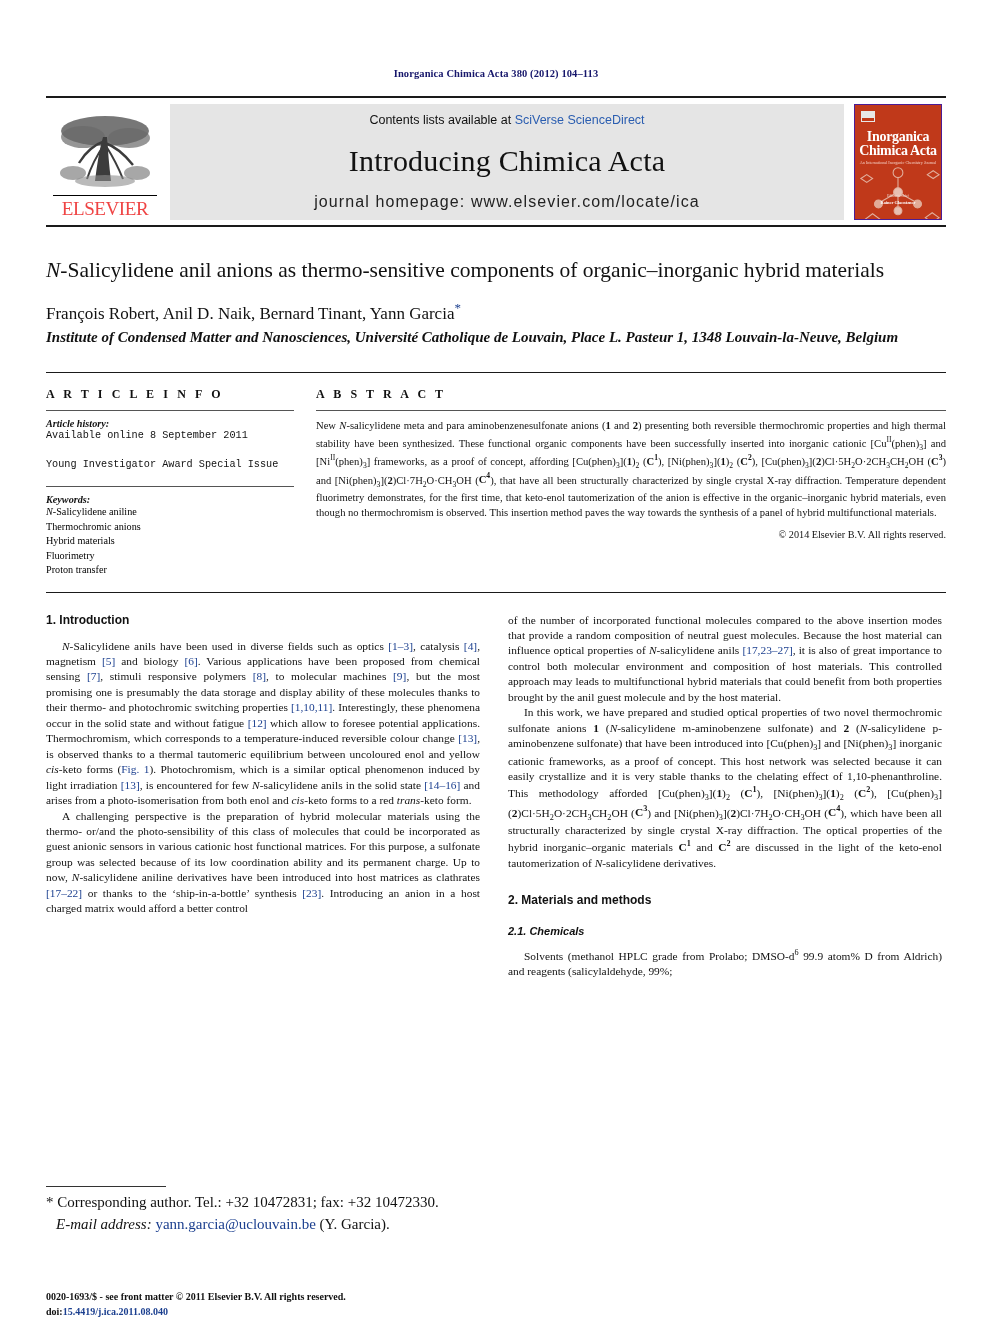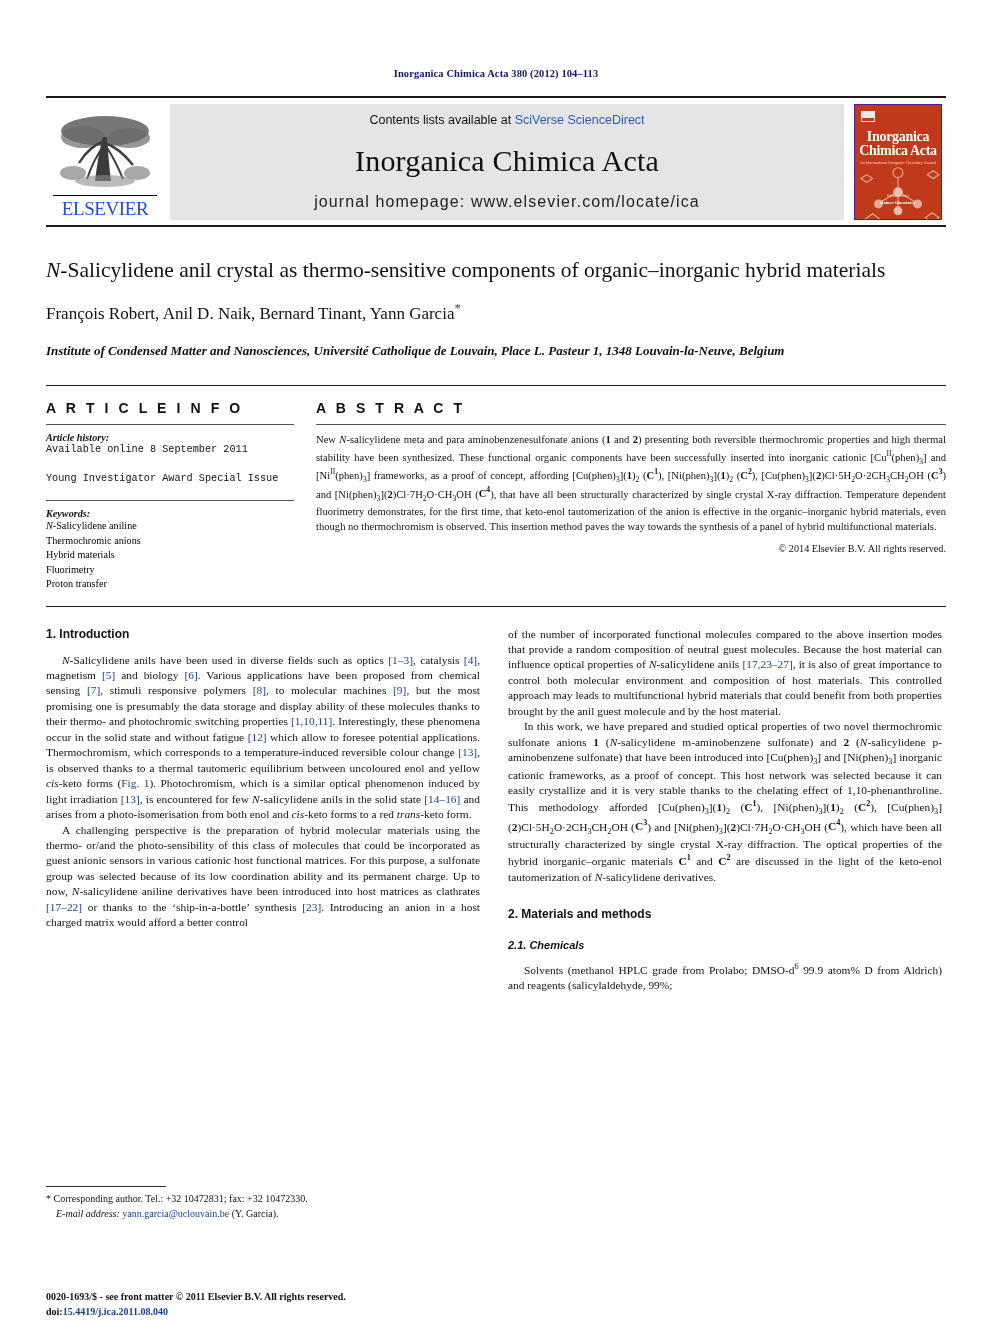--- a/index.html
+++ b/index.html
@@ -48,21 +48,21 @@
     flex-direction: column;
     justify-content: flex-end;
     align-items: center;
     padding-bottom: 2px;
   }
   .tree-svg { display: block; }
   .elsevier-word {
     font-family: "Liberation Serif", serif;
     font-size: 19px;
     letter-spacing: -0.4px;
-    color: #1d4ed8;
+    color: #ef4444;
     font-weight: 400;
     line-height: 1;
     margin-top: 1px;
     width: 100%;
     text-align: center;
   }
   .elsevier-rule {
     border-top: 1.5px solid #000;
     width: 104px;
     margin: 0 auto 2px auto;
@@ -179,22 +179,22 @@
   }
   h1.paper-title .ital { font-style: italic; }
   .authors {
     margin-top: 15px;
     font-size: 17px;
     font-family: "Liberation Serif", serif;
     color: #111;
   }
   .authors .star { color: #1b3f8f; font-size: 13px; vertical-align: super; }
   .affiliation {
-    margin-top: 20px;
-    font-size: 13px;
+    margin-top: 6px;
+    font-size: 15px;
     font-style: italic;
     font-weight: bold;
     color: #111;
     font-family: "Liberation Serif", serif;
   }
 
   
   .info-abstract {
     margin: 26px 46px 0 46px;
     border-top: 1.6px solid #1a1a1a;
@@ -202,22 +202,22 @@
     padding: 14px 0 14px 0;
     display: flex;
     min-height: 198px;
   }
   .col-info {
     flex: 0 0 270px;
     padding-right: 22px;
   }
   .col-abstract { flex: 1 1 auto; }
   .sec-head {
-    font-family: Liberation Sans, sans-serif;
-    font-size: 14px;
+    font-family: Liberation Serif, serif;
+    font-size: 12px;
     font-weight: bold;
     letter-spacing: 3.1px;
     color: #111;
     margin-bottom: 8px;
   }
   .thin-rule { border-top: 1px solid #555; margin-bottom: 7px; }
   .info-label {
     font-size: 10.2px;
     font-style: italic;
     font-weight: bold;
@@ -295,21 +295,21 @@
     left: 46px;
     top: 1186px;
     width: 434px;
   }
   .footnote-rule {
     border-top: 1px solid #333;
     width: 120px;
     margin-bottom: 5px;
   }
   .footnote div {
-    font-size: 10px;
+    font-size: 15px;
     line-height: 1.45;
     color: #111;
     font-family: "Liberation Serif", serif;
   }
   .footnote .star { }
   .footnote .mail-label { font-style: italic; }
   .footnote a { color: #1b3f8f; text-decoration: none; }
 
   .bottom-meta {
     position: absolute;
@@ -354,21 +354,21 @@
         </g>
       </svg>
       <div class="elsevier-rule"></div>
       <div class="elsevier-word">ELSEVIER</div>
     </div>
 
     <div class="masthead-center">
       <div class="contents-line">
         <span>Contents lists available at </span><a class="sd-link" href="#">SciVerse ScienceDirect</a>
       </div>
-      <div class="journal-name">Inorganica Chimica Acta</div>
+      <div class="journal-name">Introducing Chimica Acta</div>
       <div class="homepage-line">journal homepage: www.elsevier.com/locate/ica</div>
     </div>
 
     <div class="cover">
       <div class="cover-inner">
         <div class="cover-elsevier-mark"></div>
         <div class="cover-title">
           <span class="l1">Inorganica</span>
           <span class="l2">Chimica Acta</span>
         </div>
@@ -392,21 +392,21 @@
         <div class="cover-foot">
           <span>Editor-in-chief</span><br>
           <b>Rainer Glaentzner</b>
         </div>
       </div>
     </div>
   </div>
   <div class="masthead-rule"></div>
 
   <div class="title-block">
-    <h1 class="paper-title"><span class="ital">N</span><span>-Salicylidene anil crystal as thermo-sensitive components of organic–inorganic hybrid materials</span></h1>
+    <h1 class="paper-title"><span class="ital">N</span><span>-Salicylidene anil anions as thermo-sensitive components of organic–inorganic hybrid materials</span></h1>
     <div class="authors"><span>François Robert, Anil D. Naik, Bernard Tinant, Yann Garcia</span><span class="star">*</span></div>
     <div class="affiliation">Institute of Condensed Matter and Nanosciences, Université Catholique de Louvain, Place L. Pasteur 1, 1348 Louvain-la-Neuve, Belgium</div>
   </div>
 
   <div class="info-abstract">
 
     <div class="col-info">
       <div class="sec-head">A R T I C L E   I N F O</div>
       <div class="thin-rule"></div>
       <div class="info-label">Article history:</div>

